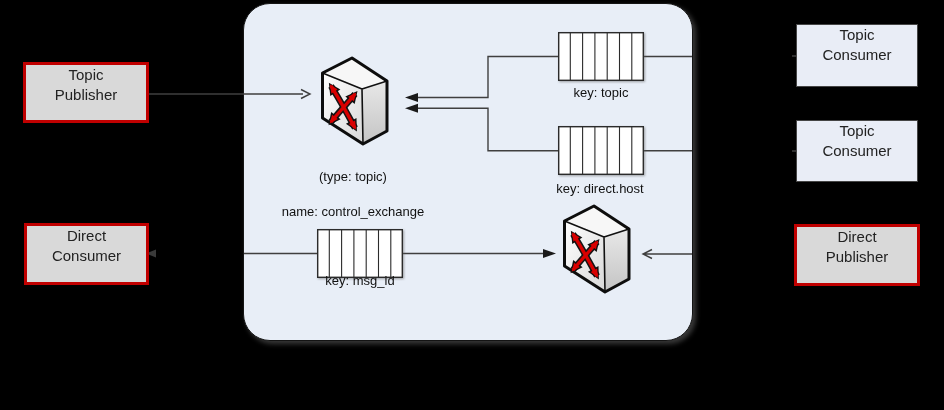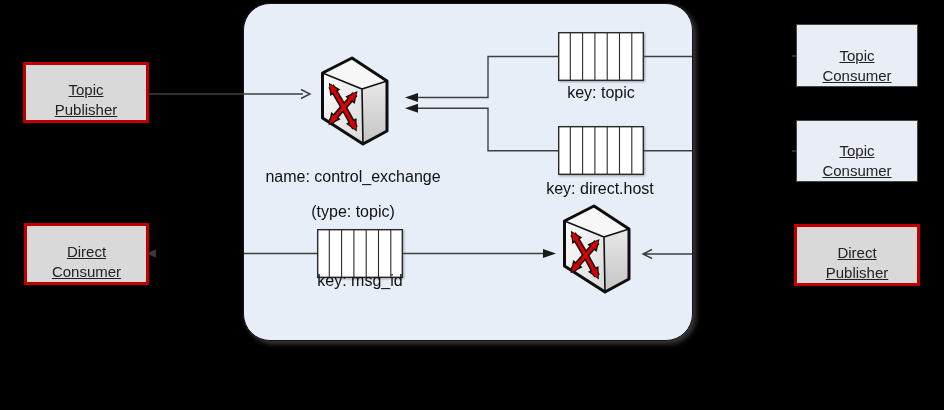--- a/index.html
+++ b/index.html
@@ -9,30 +9,30 @@
   }
   .abs{position:absolute;}
   
   .broker{
     left:243px;top:3px;width:448px;height:336px;
     background:#e8eef7;border:1.6px solid #141414;border-radius:27px;
     box-shadow:3px 3px 5px rgba(150,150,150,.38);
   }
   
   .node{
-    display:flex;align-items:flex-end;justify-content:center;text-align:center;
-    font-size:15px;line-height:20px;white-space:pre-line;color:#222;text-decoration:underline;
+    display:flex;align-items:flex-start;justify-content:center;text-align:center;
+    font-size:15px;line-height:20px;white-space:pre-line;color:#222;
   }
   .node.red{background:#d9d9d9;border:3px solid #c00000;}
   .node.plain{background:#e9edf6;border:1px solid #454545;}
   
   .queue{filter:drop-shadow(1.5px 1.5px 1px rgba(95,95,95,.55));}
   
   .lbl{
-    text-align:center;font-size:16px;line-height:17.5px;color:#111;
+    text-align:center;font-size:13px;line-height:17.5px;color:#111;
     white-space:pre-line;
   }
   svg{display:block;}
   .overlay{left:0;top:0;width:944px;height:410px;pointer-events:none;}
 </style>
 </head>
 <body>
 
 <div class="stage">
 
@@ -138,21 +138,21 @@
 
   <svg class="abs queue" style="left:317px;top:229px;" width="86" height="49">
       <use href="#qsym"></use>
     </svg>
   <div class="abs lbl" style="left:280px;top:272px;width:160px;">key: msg_id</div>
 
   <svg class="abs" style="left:321px;top:56px;" width="68" height="90">
       <use href="#xchg"></use>
     </svg>
   <div class="abs lbl" style="left:253px;top:150px;width:200px;">
+    <div>(type: topic)</div>
     <div>name: control_exchange</div>
-    <div>(type: topic)</div>
   </div>
 
   <svg class="abs" style="left:563px;top:204px;" width="68" height="90">
       <use href="#xchg"></use>
     </svg>
 
 </div>
 
 </body></html>

